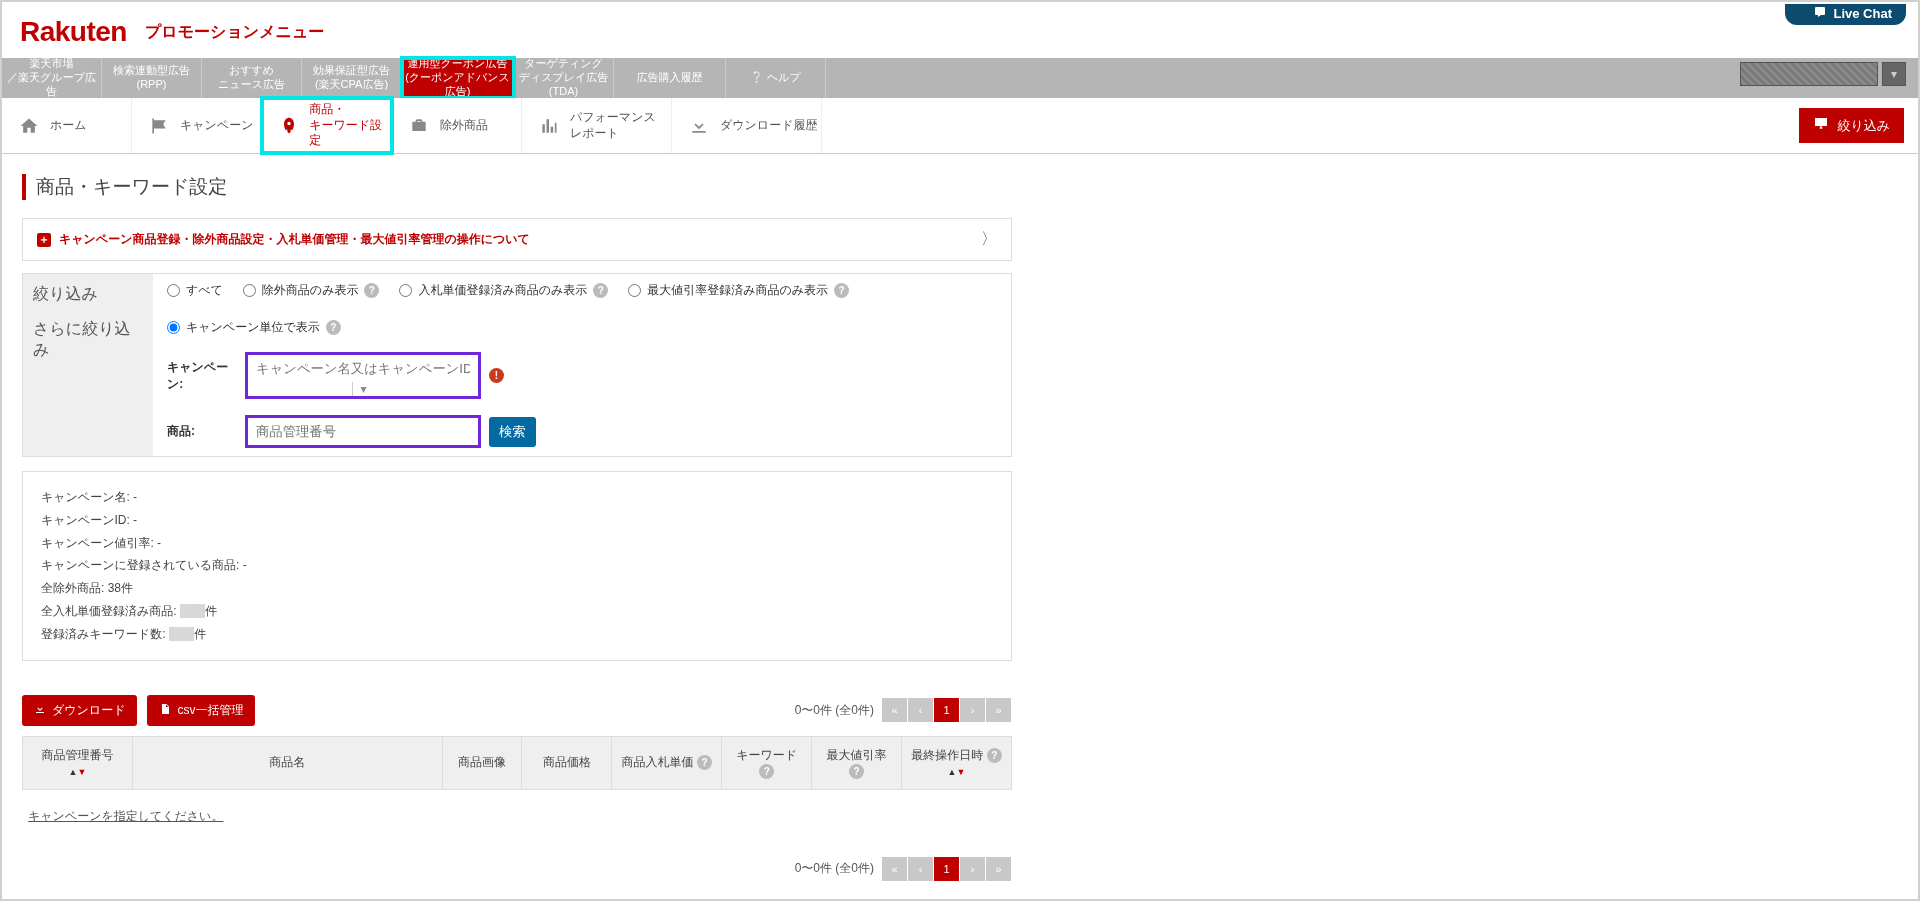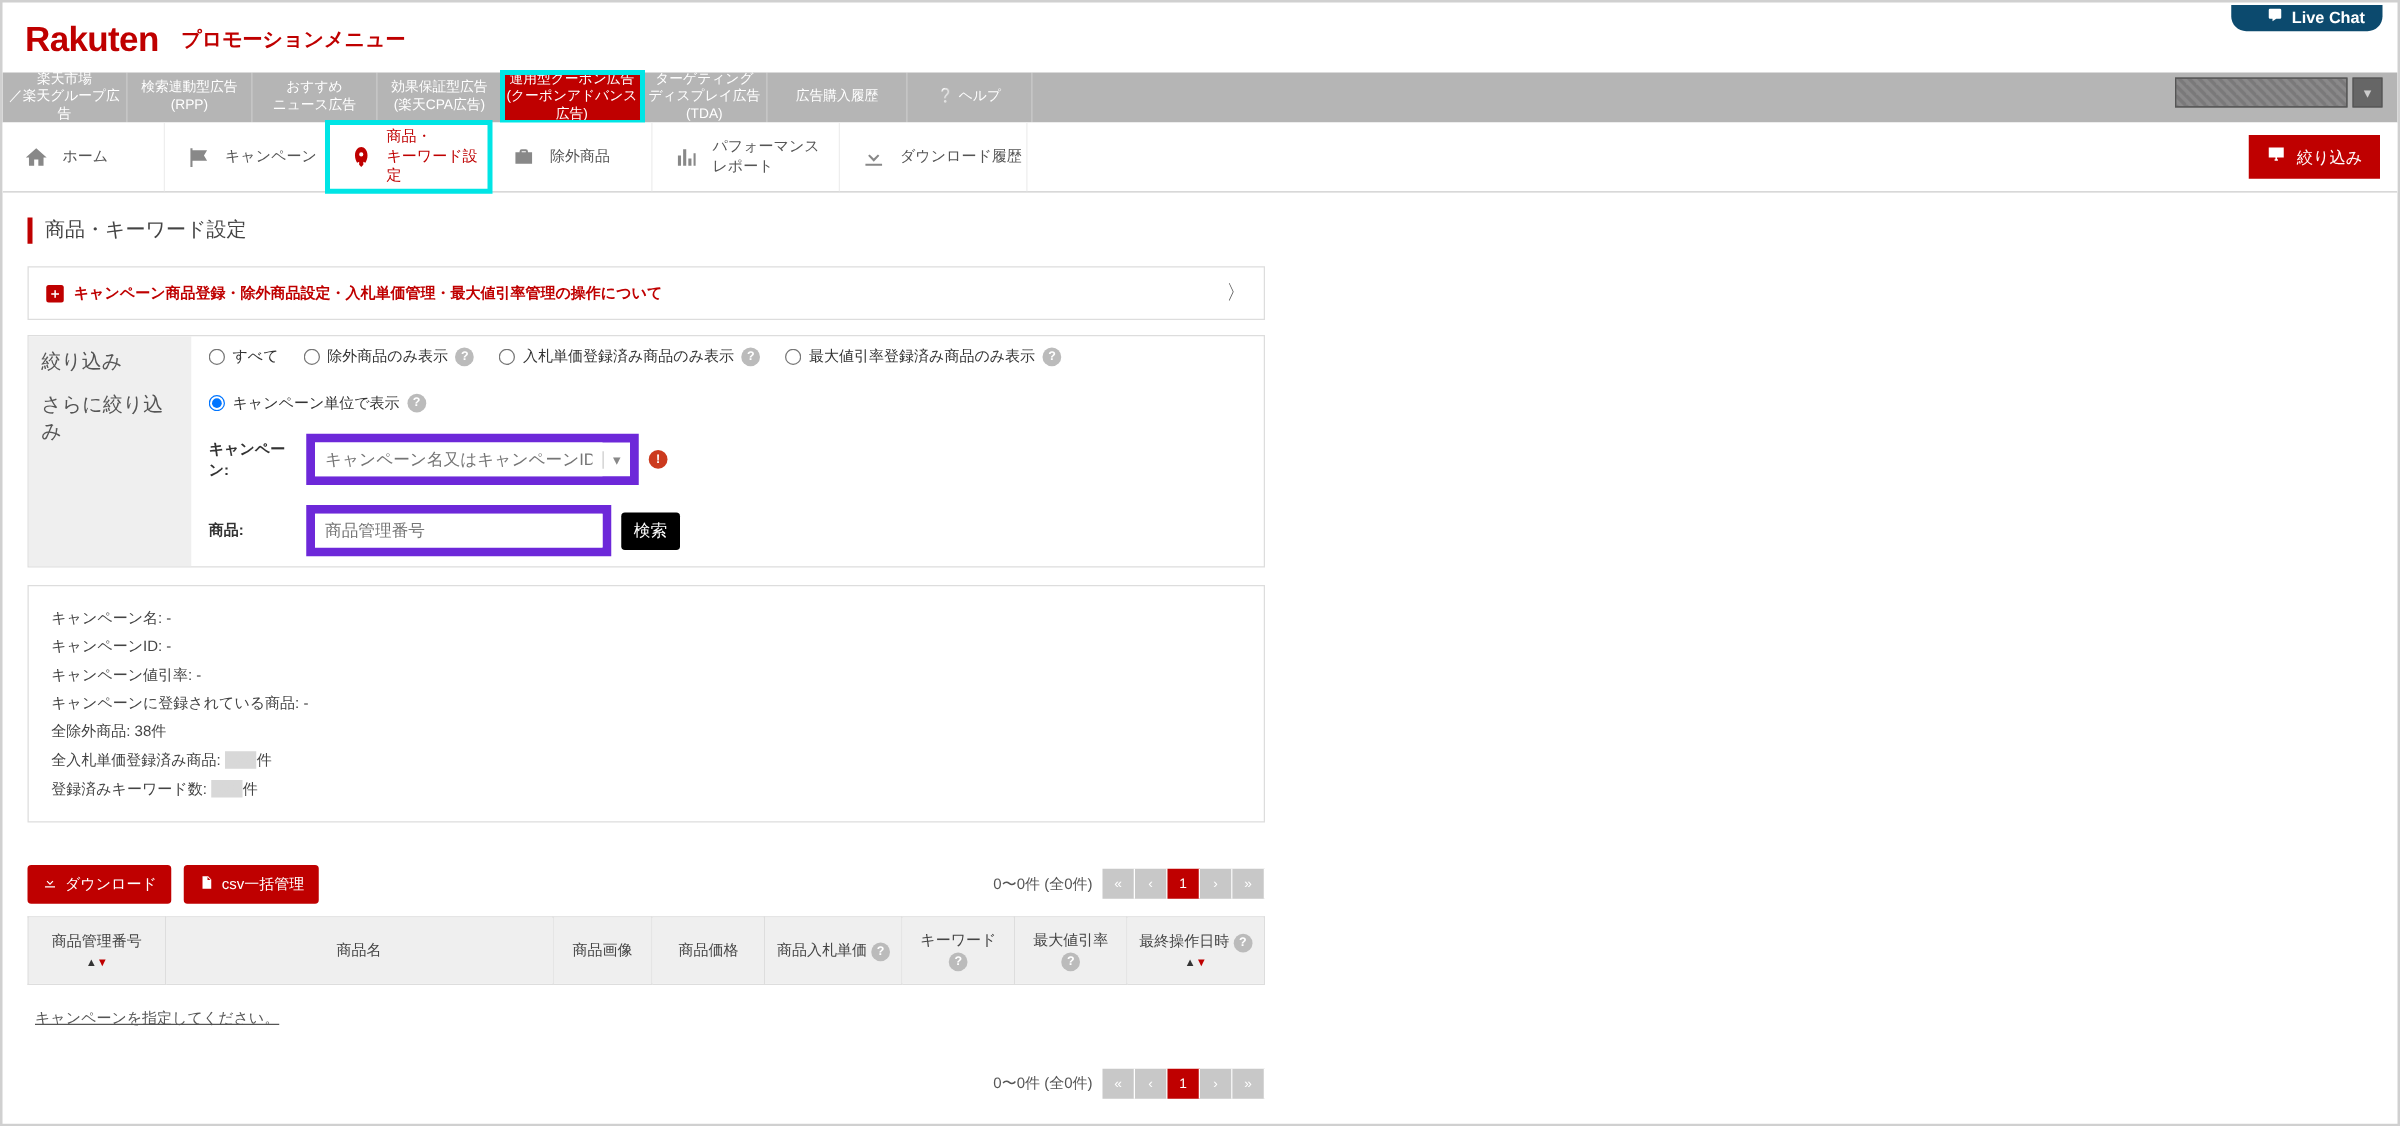--- a/index.html
+++ b/index.html
@@ -21,42 +21,42 @@
 .subnav { display: flex; border-bottom: 1px solid #ccc; height: 56px; position: relative; background:#fff;}
 .subnav-item { width: 130px; display: flex; align-items: center; gap: 10px; padding-left: 16px; color: #555; font-size: 12px; border-right: 1px solid #eee;}
 .subnav-item.active { color: #BF0000; }
 .subnav-item.highlight { outline: 4px solid #00e5e5; outline-offset: -2px; }
 .subnav-item .ic { width: 22px; height: 22px; display:inline-flex; align-items:center; justify-content:center; color:#888;}
 .subnav-item.active .ic { color:#BF0000;}
 .subnav-item .lbl { line-height:1.3;}
 .guide-btn { position: absolute; right: 14px; top: 10px; background: #BF0000; color: #fff; padding: 8px 14px; font-size: 13px; display:flex; align-items:center; gap:8px;}
 
 .content { padding: 20px 20px; }
-.page-title { font-size: 16px; color: #444; border-left: 4px solid #BF0000; padding-left: 10px; margin-bottom: 18px; }
+.page-title { font-size: 19px; color: #444; border-left: 4px solid #BF0000; padding-left: 10px; margin-bottom: 18px; }
 
 .info-bar { border: 1px solid #ddd; display:flex; align-items:center; justify-content:space-between; padding:10px 14px; width: 990px; margin-bottom: 12px;}
 .info-bar .lft { color:#BF0000; font-weight:bold; display:flex; align-items:center; gap:8px;}
 .info-bar .plus { background:#BF0000; color:#fff; width:14px; height:14px; display:inline-flex; align-items:center; justify-content:center; font-size:11px; border-radius:2px;}
 .info-bar .chev { font-size:16px; color:#555;}
 
 .filter-box { border:1px solid #ddd; width: 990px; display:flex;}
 .filter-labels { background:#efefef; width:130px; }
 .filter-labels div { padding: 10px 10px; color:#555; font-size:16px;}
 .filter-body { flex:1; }
 .filter-row { padding: 8px 14px; display:flex; align-items:center; gap:20px; flex-wrap:wrap; min-height:38px;}
 .radio-opt { display:flex; align-items:center; gap:6px; }
 .radio-opt input[type=radio]{ width:13px; height:13px;}
 .qicon { display:inline-flex; width:15px; height:15px; background:#bbb; color:#fff; border-radius:50%; align-items:center; justify-content:center; font-size:10px; font-weight:bold;}
 .warn { display:inline-flex; width:15px; height:15px; background:#cc3a1e; color:#fff; border-radius:50%; align-items:center; justify-content:center; font-size:10px; font-weight:bold;}
 .camp-inp { display:flex; gap:8px; align-items:center;}
 .camp-inp .lbl { font-weight:bold; width:70px;}
-.inpwrap { display:flex; border:7px solid #6d28d9; align-items:center;}
+.inpwrap { display:flex; border:3px solid #6d28d9; align-items:center;flex-direction:column;}
 .inpwrap input { border:none; padding:6px 8px; width:230px; outline:none;}
 .inpwrap .sel { border-left:1px solid #ccc; width:22px; text-align:center; color:#888;}
-.search-btn { background:#000000; color:#fff; border:none; padding:6px 10px; border-radius:3px;}
+.search-btn { background:#0369a1; color:#fff; border:none; padding:6px 10px; border-radius:3px;}
 
 .summary-box { border:1px solid #ddd; width:990px; margin-top:14px; padding:14px 18px; line-height:1.9; color:#444;}
 .summary-box .blur { background:#d8d8d8; color:#d8d8d8; padding:0 6px;}
 
 .actions-row { width:990px; margin-top:34px; display:flex; align-items:center; justify-content:space-between;}
 .actions-row .left { display:flex; gap:10px;}
 .dlbtn { background:#BF0000; color:#fff; border:none; padding:7px 12px; border-radius:3px; display:flex; align-items:center; gap:6px; font-size:12px;}
 .csvbtn { background:#BF0000; color:#fff; border:none; padding:7px 12px; border-radius:3px; display:flex; align-items:center; gap:6px; font-size:12px;}
 .pager { display:flex; align-items:center; gap:8px;}
 .pager .txt { color:#555;}

